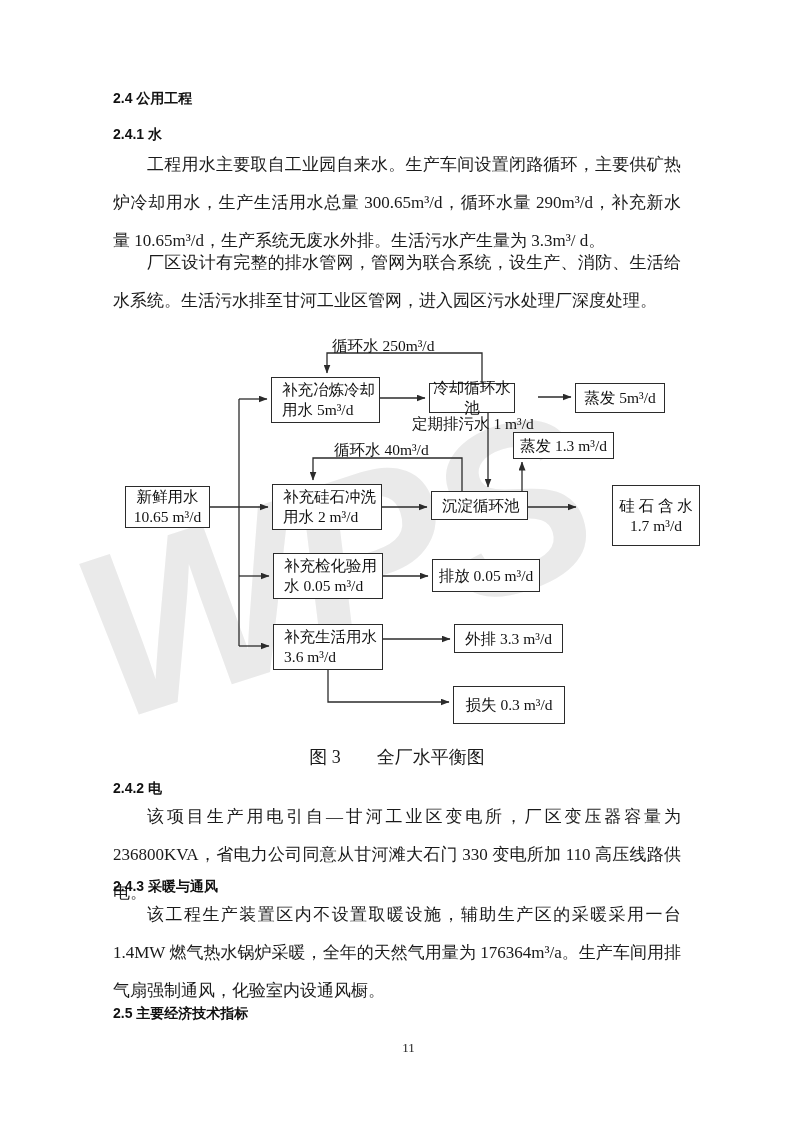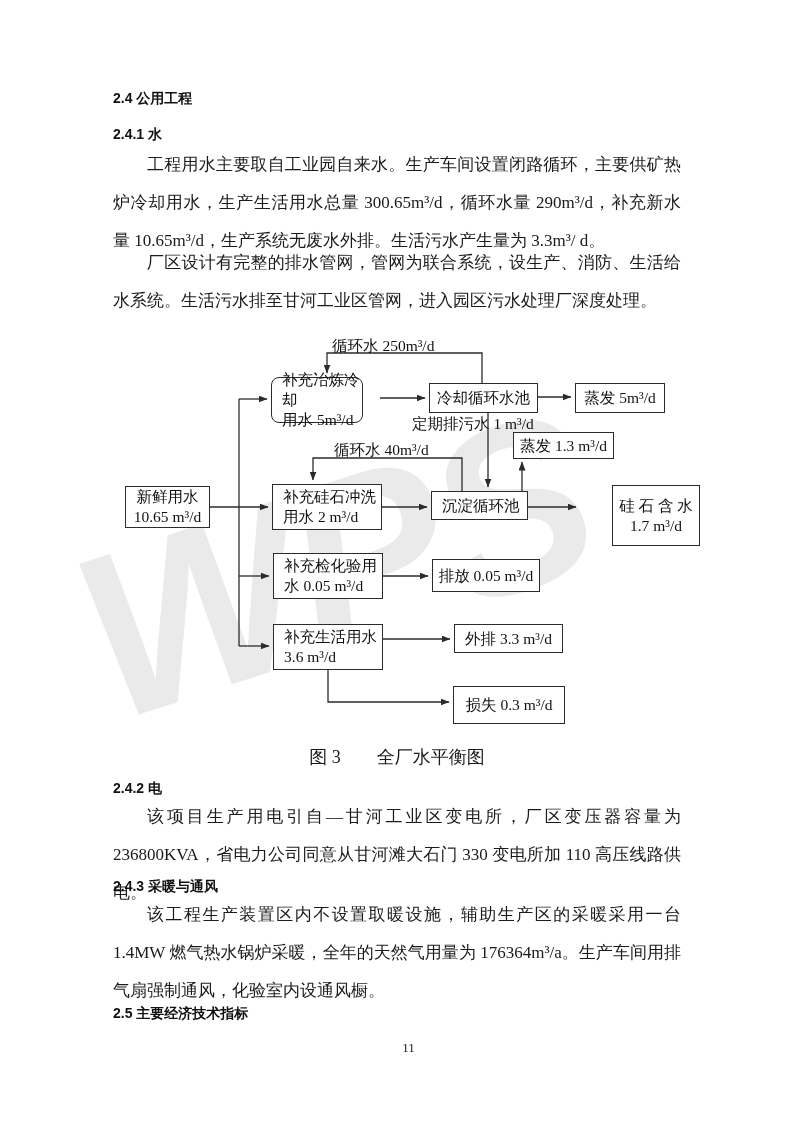--- a/index.html
+++ b/index.html
@@ -122,23 +122,23 @@
       <polyline points="328,670 328,702 449,702" marker-end="url(#arr)"></polyline>
     </g>
   </svg>
 
   <div class="flow-label" style="left:332px; top:336px;">循环水 250m³/d</div>
   <div class="flow-label" style="left:412px; top:414px;">定期排污水 1 m³/d</div>
   <div class="flow-label" style="left:334px; top:440px;">循环水 40m³/d</div>
 
   <div class="box center" style="left:125px; top:486px; width:85px;  height:42px;">新鲜用水
 10.65 m³/d</div>
-  <div class="box pad-left" style="left:271px; top:377px; width:92px; height:46px;border-radius:8px;">补充冶炼冷却
+  <div class="box pad-left" style="left:271px; top:377px; width:109px; height:46px;">补充冶炼冷却
 用水 5m³/d</div>
-  <div class="box center" style="left:429px; top:383px; width:109px; height:30px;">冷却循环水池</div>
+  <div class="box center" style="left:429px; top:383px; width:86px; height:30px;">冷却循环水池</div>
   <div class="box center" style="left:575px; top:383px; width:90px;  height:30px;">蒸发 5m³/d</div>
   <div class="box center" style="left:513px; top:432px; width:101px; height:27px;">蒸发 1.3 m³/d</div>
   <div class="box pad-left" style="left:272px; top:484px; width:110px; height:46px;">补充硅石冲洗
 用水 2 m³/d</div>
   <div class="box pad-left" style="left:431px; top:491px; width:97px;  height:29px;">沉淀循环池</div>
   <div class="box center" style="left:612px; top:485px; width:88px;  height:61px;">硅 石 含 水
 1.7 m³/d</div>
   <div class="box pad-left" style="left:273px; top:553px; width:110px; height:46px;">补充检化验用
 水 0.05 m³/d</div>
   <div class="box center" style="left:432px; top:559px; width:108px; height:33px;">排放 0.05 m³/d</div>

